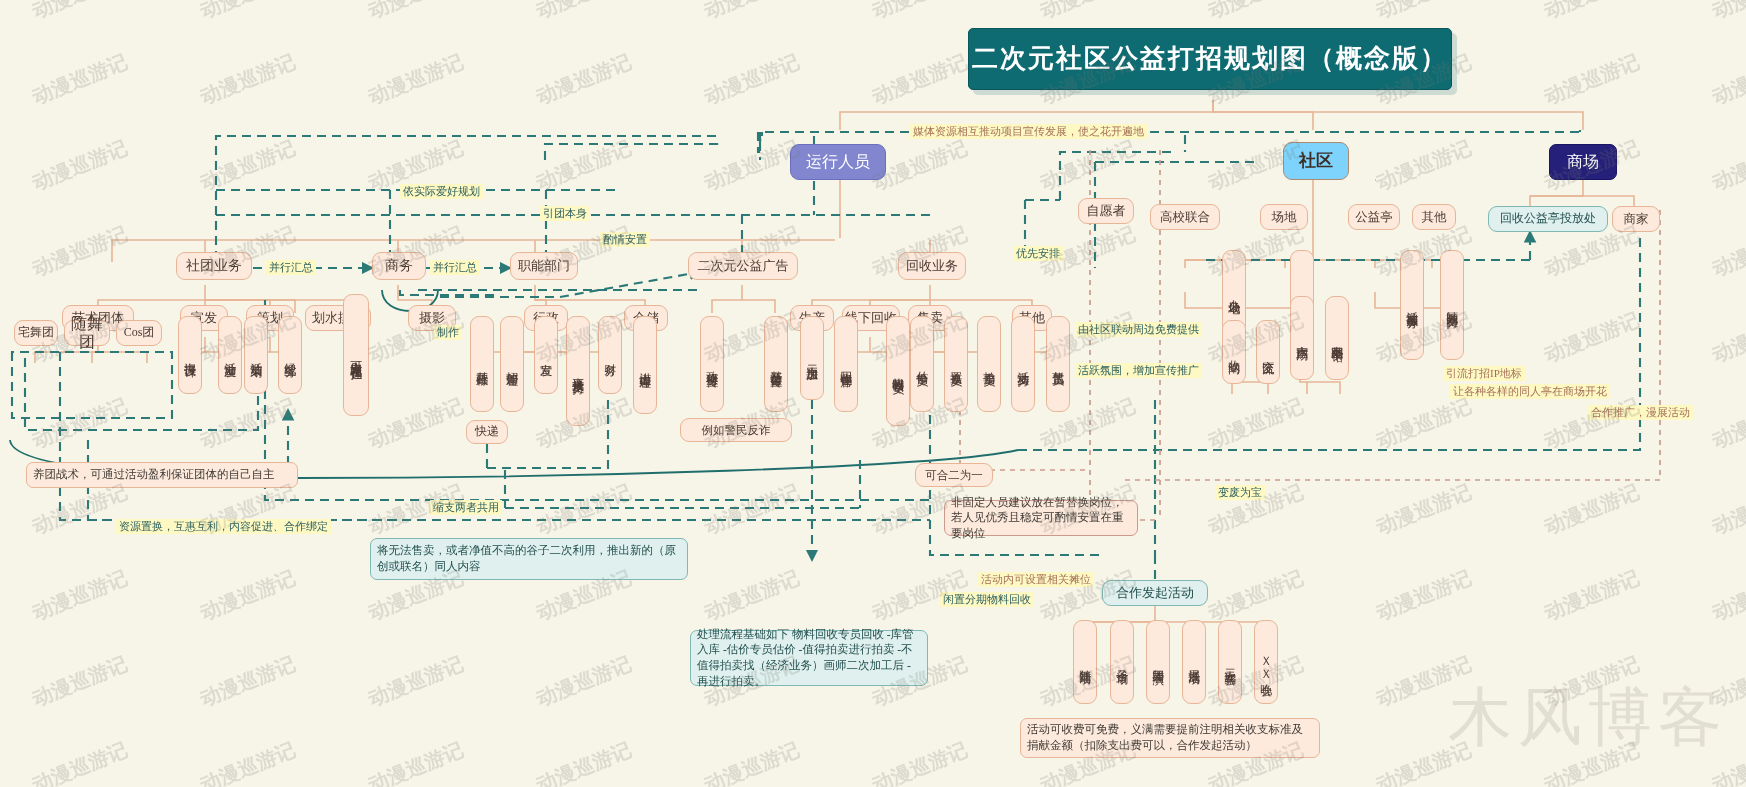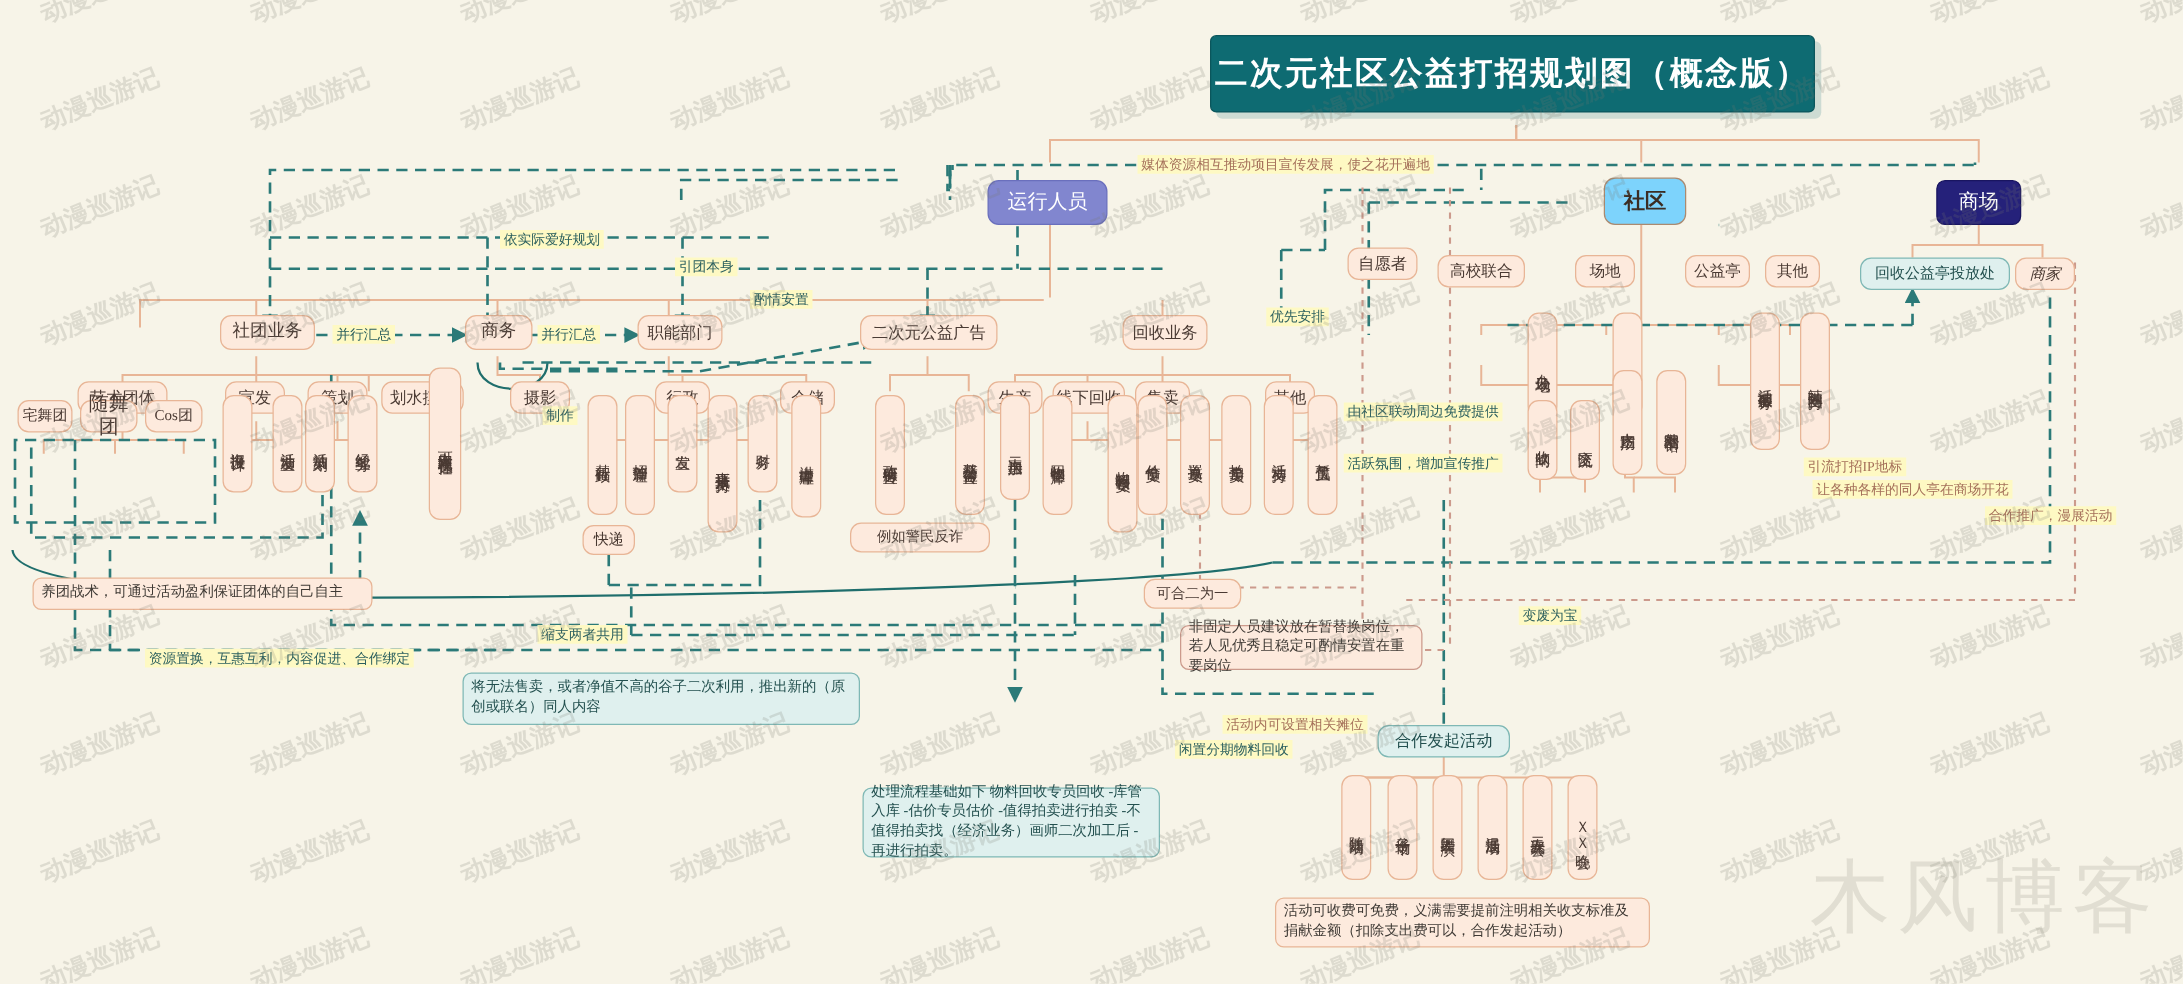--- a/index.html
+++ b/index.html
@@ -367,21 +367,21 @@
 <div class="node n-peach vert" style="left:1222px;top:250px;width:24px;height:84px;font-size:12px;">办公场地</div>
 <div class="node n-peach vert" style="left:1290px;top:250px;width:24px;height:84px;font-size:12px;">活动场地</div>
 <div class="node n-peach vert" style="left:1290px;top:296px;width:24px;height:84px;font-size:12px;">室内广场</div>
 <div class="node n-peach vert" style="left:1325px;top:296px;width:24px;height:84px;font-size:12px;">室外图书馆</div>
 <div class="node n-peach vert" style="left:1222px;top:320px;width:24px;height:64px;font-size:12px;">收纳间</div>
 <div class="node n-peach vert" style="left:1256px;top:320px;width:24px;height:64px;font-size:12px;">交流区</div>
 <div class="node n-peach vert" style="left:1400px;top:250px;width:24px;height:110px;font-size:12px;">活动报备服务</div>
 <div class="node n-peach vert" style="left:1440px;top:250px;width:24px;height:110px;font-size:12px;">社区内圈支持</div>
 
 <div class="node n-lightteal" style="left:1488px;top:206px;width:120px;height:26px;">回收公益亭投放处</div>
-<div class="node n-peach" style="left:1612px;top:206px;width:48px;height:26px;font-size:12.5px;font-style:italic;">商家</div>
+<div class="node n-peach" style="left:1612px;top:206px;width:48px;height:26px;font-size:12.5px;">商家</div>
 
 <div class="node n-lightteal" style="left:1102px;top:580px;width:106px;height:26px;font-size:13px;">合作发起活动</div>
 
 <div class="node n-peach vert" style="left:1073px;top:620px;width:24px;height:84px;font-size:12px;">随舞活动</div>
 <div class="node n-peach vert" style="left:1110px;top:620px;width:24px;height:84px;font-size:12px;">谷子市场</div>
 <div class="node n-peach vert" style="left:1146px;top:620px;width:24px;height:84px;font-size:12px;">舞团表演</div>
 <div class="node n-peach vert" style="left:1182px;top:620px;width:24px;height:84px;font-size:12px;">漫展活动</div>
 <div class="node n-peach vert" style="left:1218px;top:620px;width:24px;height:84px;font-size:12px;">二次元聚会</div>
 <div class="node n-peach vert" style="left:1254px;top:620px;width:24px;height:84px;font-size:12px;">ＸＸ晚会</div>
 

